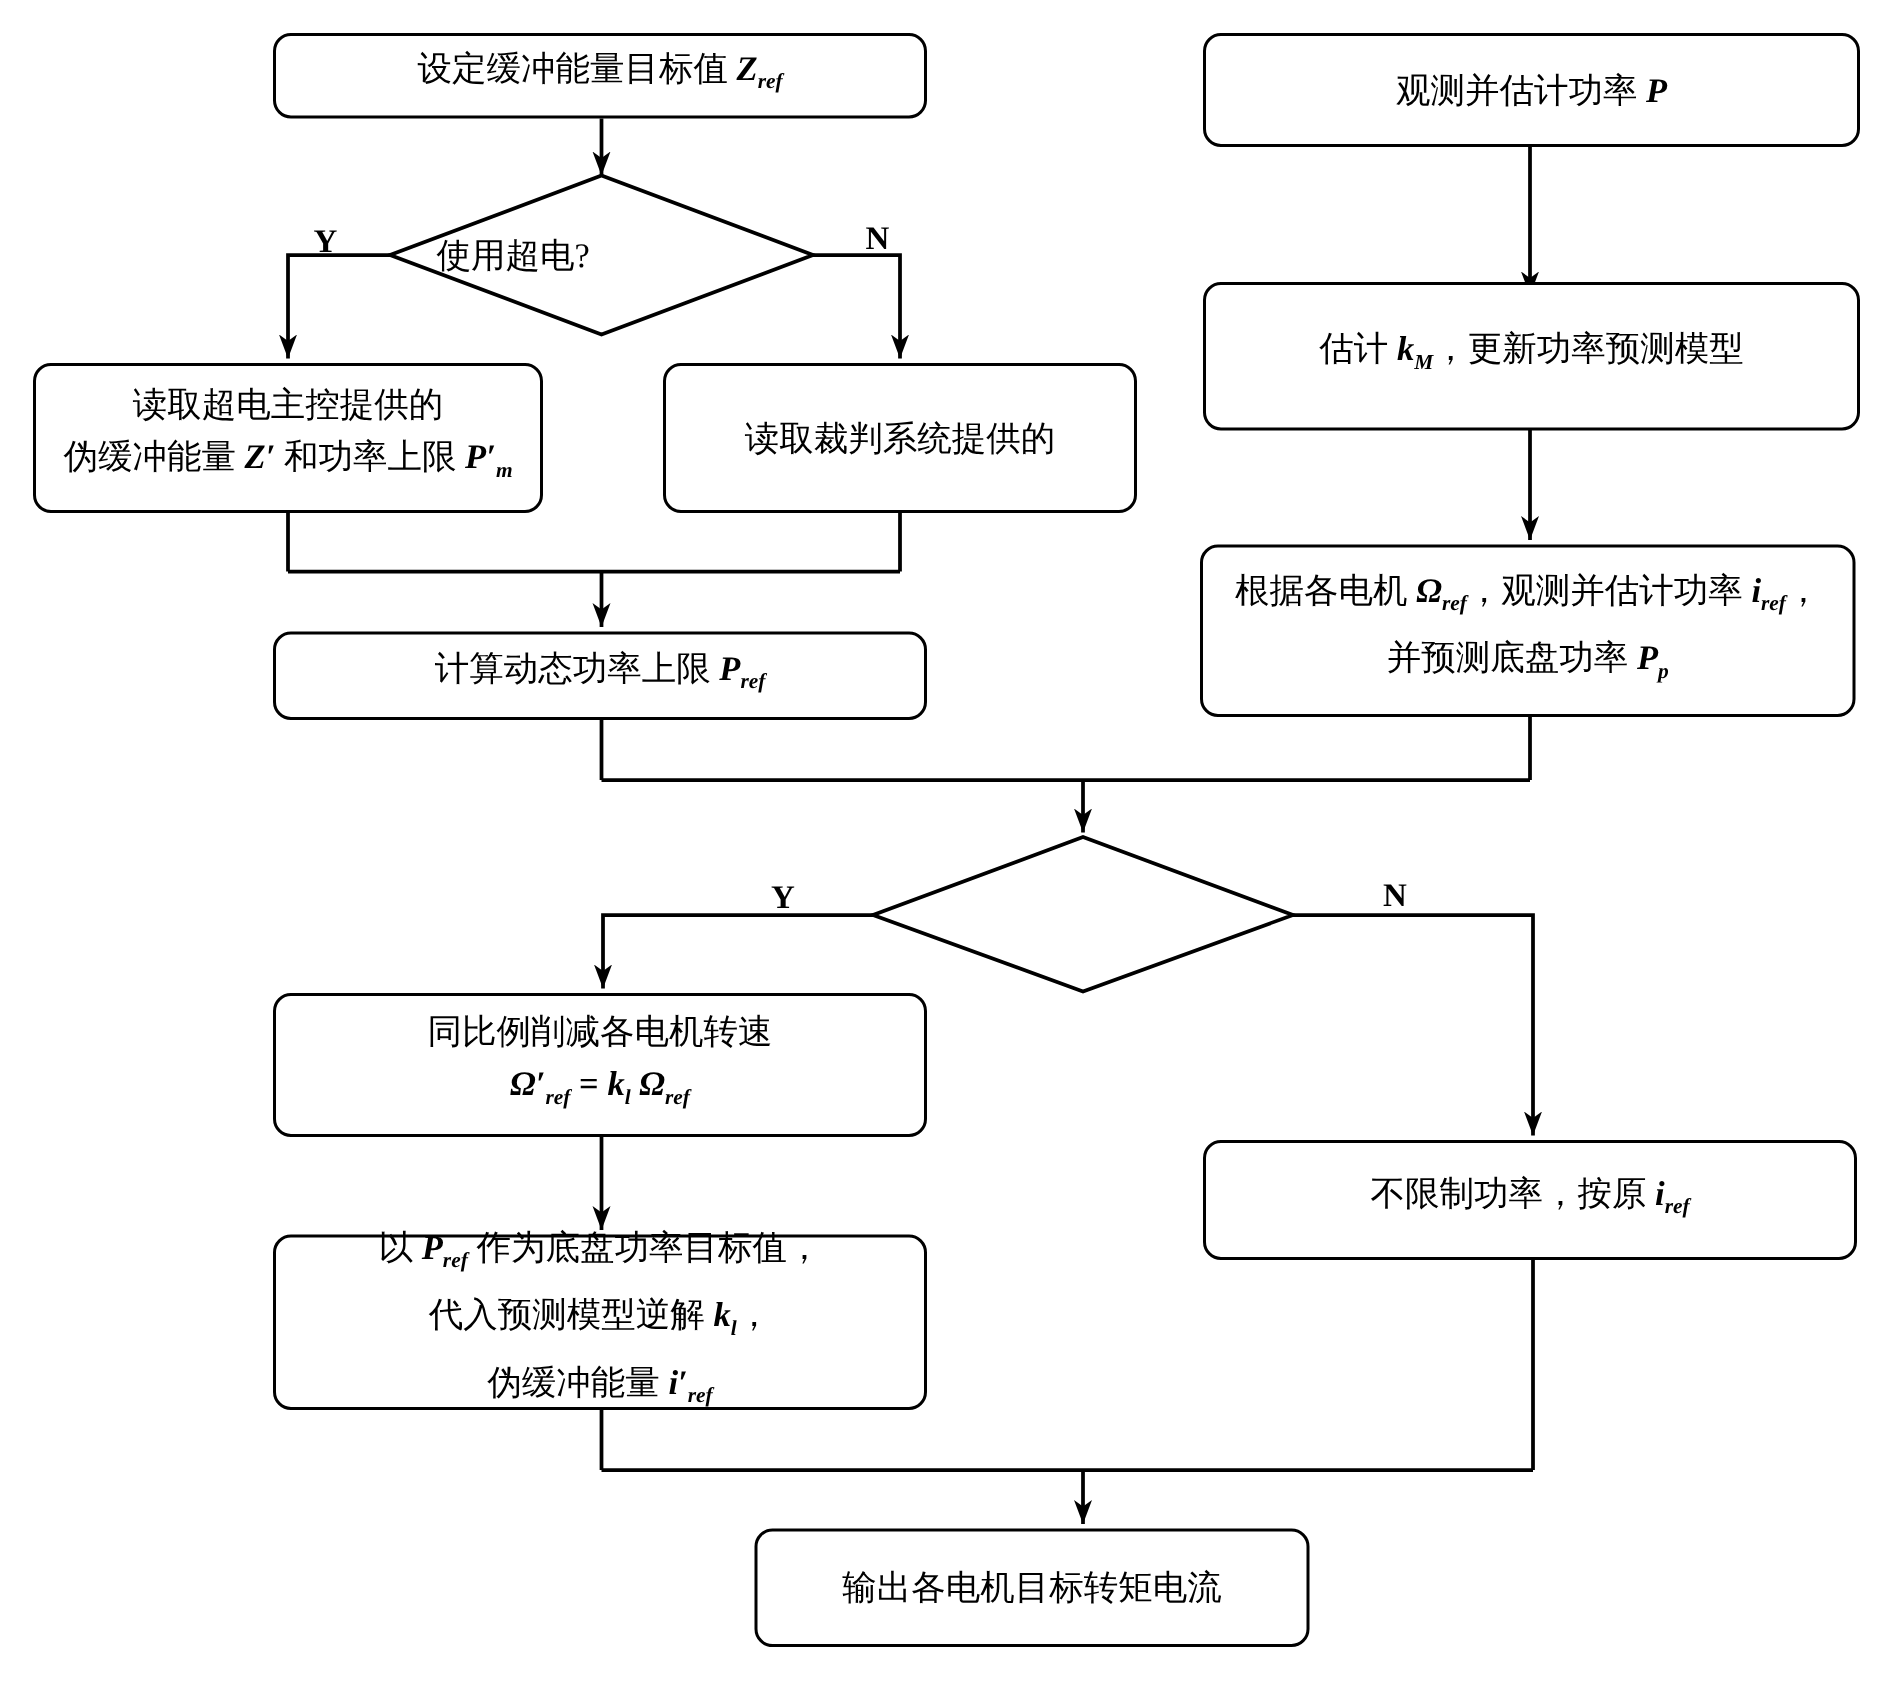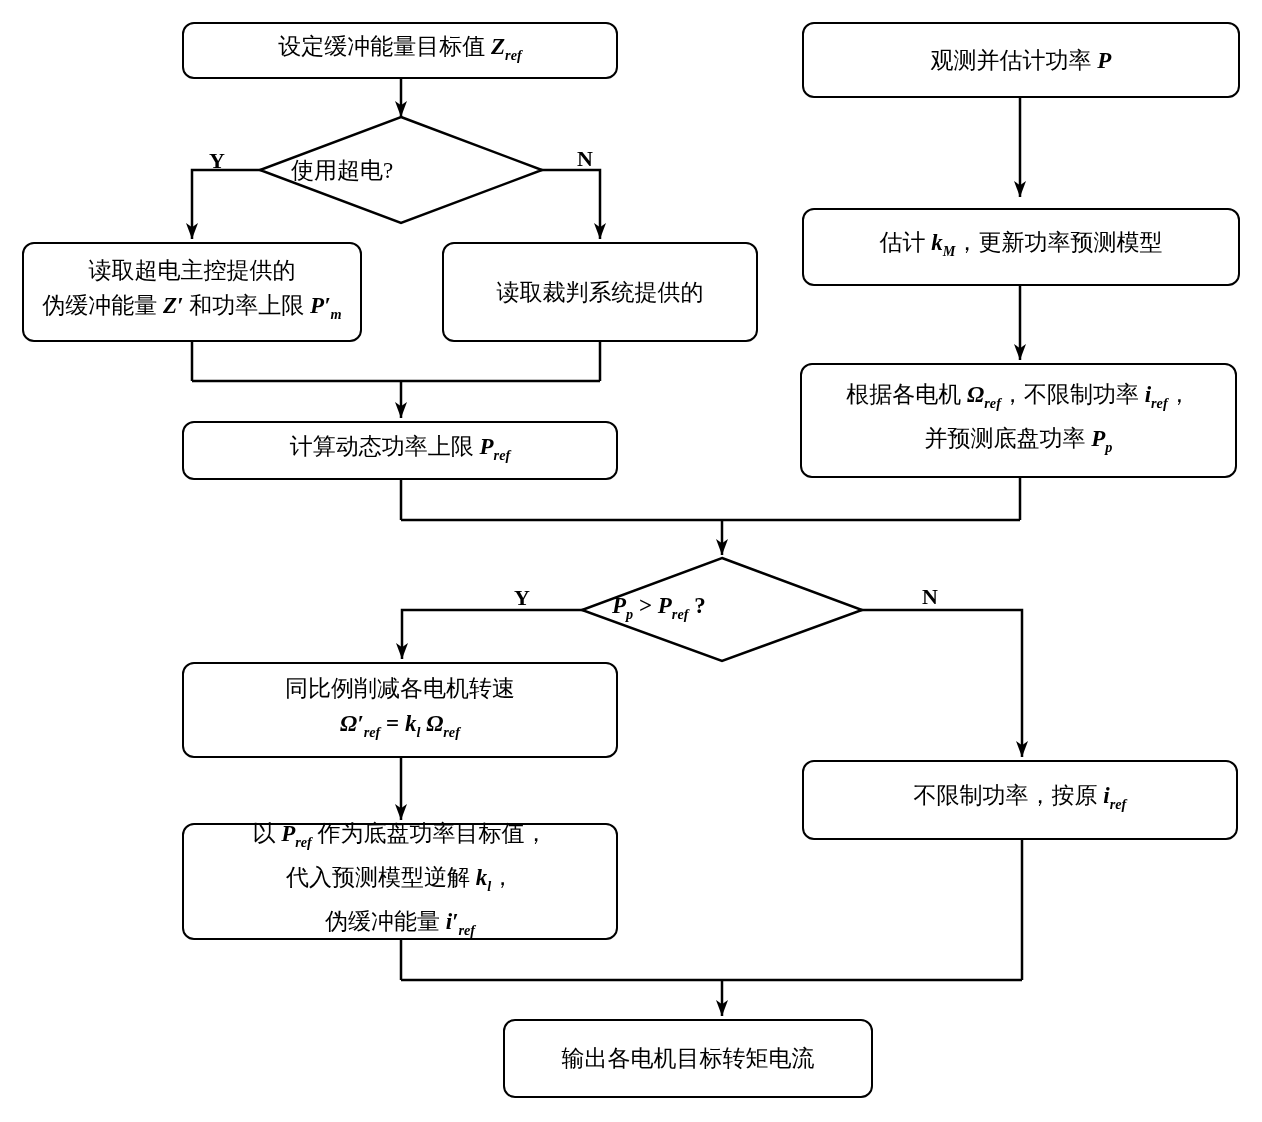--- a/index.html
+++ b/index.html
@@ -113,26 +113,26 @@
     </div>
 
   <div class="node" style="left:182px;top:421px;width:436px;height:59px;">
       <div class="tl"><span>计算动态功率上限 </span><span class="var">P</span><span class="sub">ref</span></div>
     </div>
 
   <div class="node" style="left:802px;top:22px;width:438px;height:76px;">
       <div class="tl"><span>观测并估计功率 </span><span class="var">P</span></div>
     </div>
 
-  <div class="node" style="left:802px;top:208px;width:438px;height:78px;">
+  <div class="node" style="left:802px;top:188px;width:438px;height:99px;">
       <div class="tl"><span>估计 </span><span class="var">k</span><span class="sub">M</span><span>，更新功率预测模型</span></div>
     </div>
 
   <div class="node" style="left:800px;top:363px;width:437px;height:115px;">
-      <div class="tl"><span>根据各电机 </span><span class="var">Ω</span><span class="sub">ref</span><span>，不限制功率 </span><span class="var">i</span><span class="sub">ref</span><span>，</span></div>
+      <div class="tl"><span>根据各电机 </span><span class="var">Ω</span><span class="sub">ref</span><span>，观测并估计功率 </span><span class="var">i</span><span class="sub">ref</span><span>，</span></div>
       <div class="tl"><span>并预测底盘功率 </span><span class="var">P</span><span class="sub">p</span></div>
     </div>
 
   <div class="node" style="left:182px;top:662px;width:436px;height:96px;">
       <div class="tl"><span>同比例削减各电机转速</span></div>
       <div class="tl"><span class="var">Ω′</span><span class="sub">ref</span><span class="bld"> = </span><span class="var">k</span><span class="sub">l</span><span> </span><span class="var">Ω</span><span class="sub">ref</span></div>
     </div>
 
   <div class="node" style="left:182px;top:823px;width:436px;height:117px;">
       <div class="tl"><span>以 </span><span class="var">P</span><span class="sub">ref</span><span> 作为底盘功率目标值，</span></div>
@@ -145,22 +145,19 @@
     </div>
 
   <div class="node" style="left:503px;top:1019px;width:370px;height:79px;">
       <div class="tl"><span>输出各电机目标转矩电流</span></div>
     </div>
 
   <div class="dtext" style="left:291px;top:152px;width:220px;height:38px;">
       <div class="tl"><span>使用超电?</span></div>
     </div>
 
-  <div class="dtext" style="left:612px;top:590px;width:220px;height:40px;">
-      <div class="tl"><span class="var">P</span><span class="sub">p</span><span class="bld"> &gt; </span><span class="var">P</span><span class="sub">ref</span><span class="bld"> ?</span></div>
-    </div>
 
   <div class="branch" style="left:197px;top:148px;">Y</div>
   <div class="branch" style="left:565px;top:146px;">N</div>
   <div class="branch" style="left:502px;top:585px;">Y</div>
   <div class="branch" style="left:910px;top:584px;">N</div>
 
 </div>
 
 </body></html>

